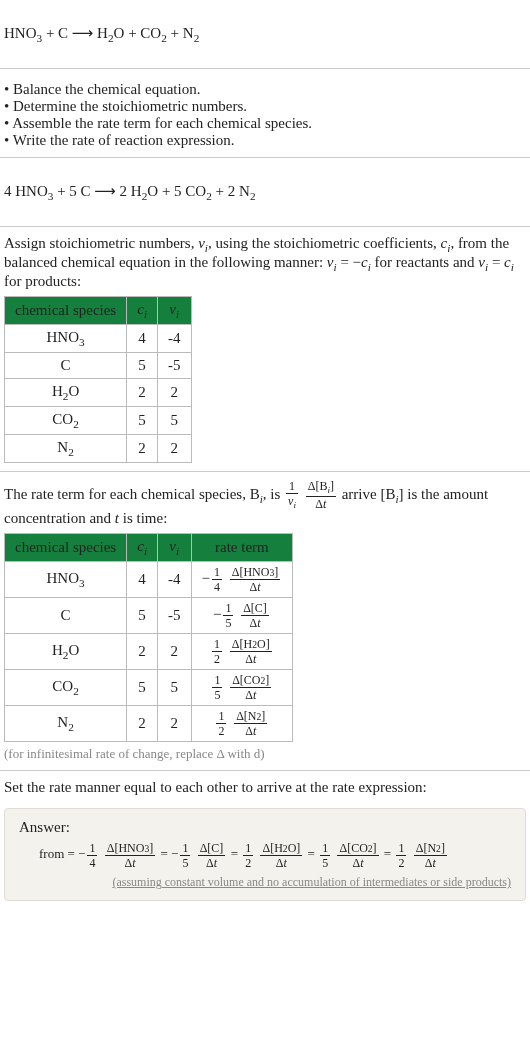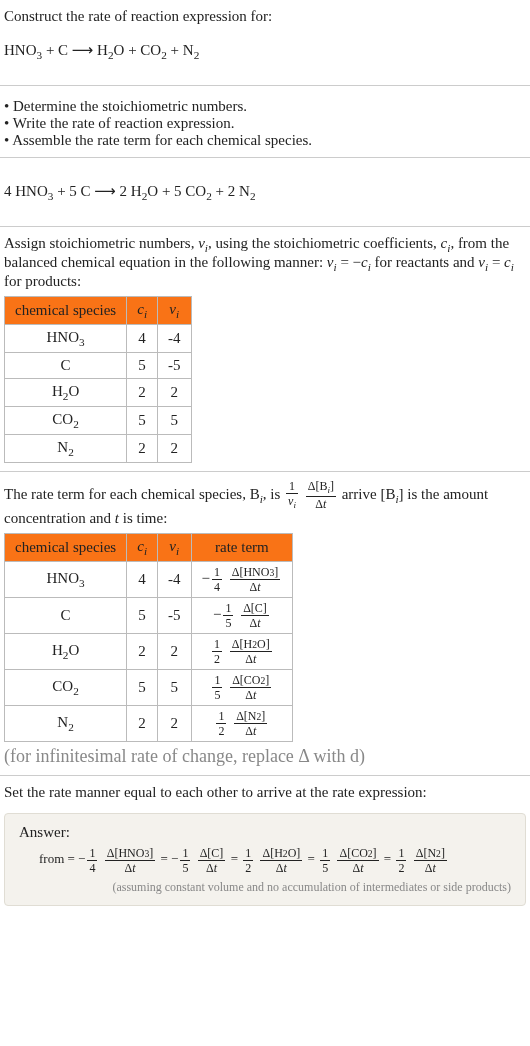--- a/index.html
+++ b/index.html
@@ -21,70 +21,71 @@
   table.data {
     border-collapse: collapse;
     margin-top: 6px;
   }
   table.data th, table.data td {
     border: 1px solid #bbb;
     padding: 4px 10px;
     text-align: center;
     font-weight: normal;
   }
-  table.data th { background: #f97316; }
+  table.data th { background: #15803d; }
   .note {
-    font-size: 18px;
+    font-size: 13px;
     color: #888;
     margin-top: 4px;
   }
   .answer-box {
     background: #f4f2ed;
     border: 1px solid #e0ddd4;
     border-radius: 4px;
     padding: 10px 14px;
     margin-top: 12px;
   }
   .answer-label { margin-bottom: 6px; }
   .answer-note {
     font-size: 12px;
     color: #888;
     text-align: right;
     margin-top: 6px;
+    text-decoration: underline;
   }
   .frac {
     display: inline-block;
     text-align: center;
     vertical-align: middle;
     font-size: 12px;
     line-height: 1;
     margin: 0 2px;
   }
   .frac .num { display: block; border-bottom: 1px solid #222; padding: 0 2px 1px; }
   .frac .den { display: block; padding: 1px 2px 0; }
   .rate-line { font-size: 13px; }
   .eqline { margin: 16px 0; }
   .plan-list { padding:0; margin:4px 0 0 0; list-style:none;}
   .plan-list li::before { content:"• "; }
 </style>
 </head>
 <body>
 
 <div class="section">
-  <div>Construct the rate of reaction expression for:</div>
   <div class="eqline">
     HNO<span class="sub">3</span> + C ⟶ H<span class="sub">2</span>O + CO<span class="sub">2</span> + N<span class="sub">2</span>
   </div>
 </div>
 
 <div class="section">
   <ul class="plan-list">
+    <li>Balance the chemical equation.</li>
     <li>Determine the stoichiometric numbers.</li>
+    <li>Assemble the rate term for each chemical species.</li>
     <li>Write the rate of reaction expression.</li>
-    <li>Assemble the rate term for each chemical species.</li>
   </ul>
 </div>
 
 <div class="section">
   <div class="eqline">
     4 HNO<span class="sub">3</span> + 5 C ⟶ 2 H<span class="sub">2</span>O + 5 CO<span class="sub">2</span> + 2 N<span class="sub">2</span>
   </div>
 </div>
 
 <div class="section">

